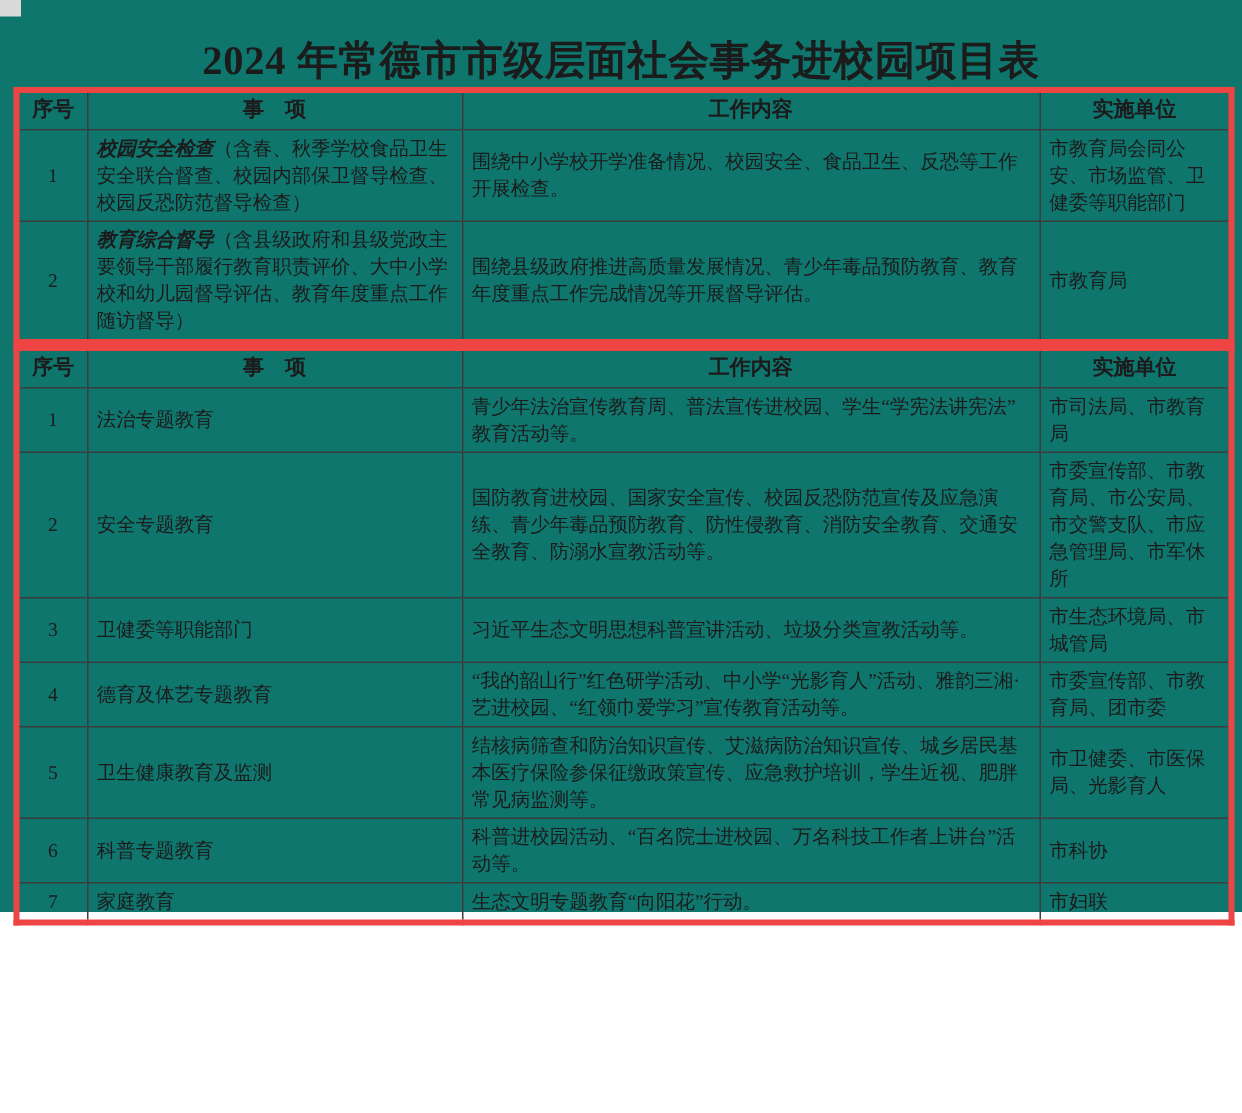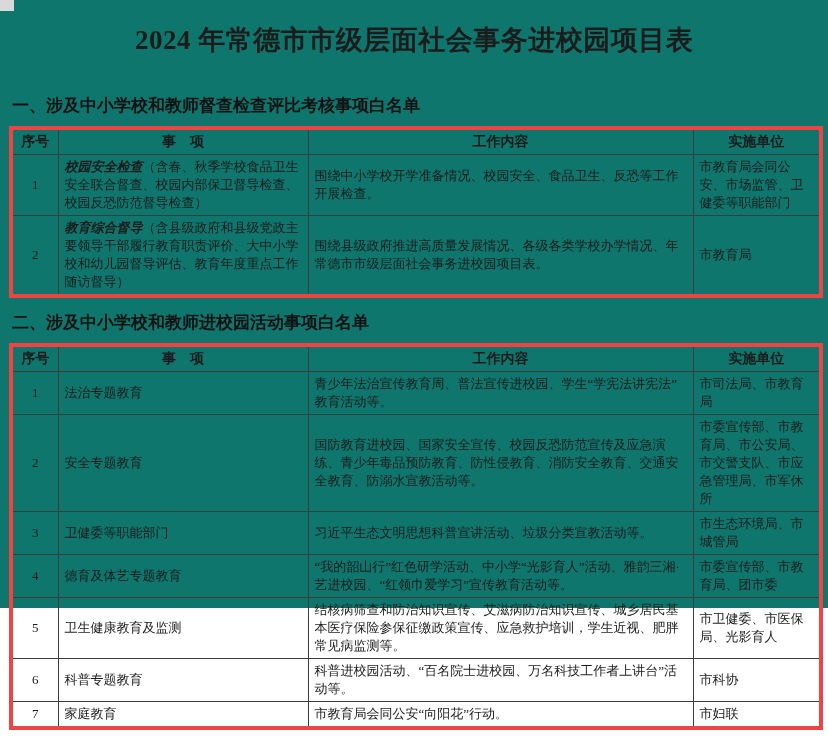--- a/index.html
+++ b/index.html
@@ -72,21 +72,20 @@
 </style>
 </head>
 <body>
 
 <div class="page">
   <div class="scan-artifact"></div>
 
   <h1 class="doc-title">2024 年常德市市级层面社会事务进校园项目表</h1>
 
   <div class="section" id="section-1">
-    <h2 class="section-heading">一、涉及中小学校和教师督查检查评比考核事项白名单</h2>
     <table class="whitelist">
       <colgroup>
         <col style="width:47px">
           <col style="width:250px">
           <col style="width:385px">
           <col style="width:128px">
       </colgroup>
       <thead>
         <tr>
           <th>序号</th>
@@ -98,29 +97,28 @@
       <tbody>
           <tr>
             <td class="seq">1</td>
             <td class="item"><span class="item-bold">校园安全检查</span>（含春、秋季学校食品卫生安全联合督查、校园内部保卫督导检查、校园反恐防范督导检查）</td>
             <td class="content">围绕中小学校开学准备情况、校园安全、食品卫生、反恐等工作开展检查。</td>
             <td class="unit">市教育局会同公安、市场监管、卫健委等职能部门</td>
           </tr>
           <tr>
             <td class="seq">2</td>
             <td class="item"><span class="item-bold">教育综合督导</span>（含县级政府和县级党政主要领导干部履行教育职责评价、大中小学校和幼儿园督导评估、教育年度重点工作随访督导）</td>
-            <td class="content">围绕县级政府推进高质量发展情况、各级各类学校办学情况、年常德市市级层面社会事务进校园项目表。</td>
+            <td class="content">围绕县级政府推进高质量发展情况、青少年毒品预防教育、教育年度重点工作完成情况等开展督导评估。</td>
             <td class="unit">市教育局</td>
           </tr>
         </tbody>
     </table>
   </div>
 
   <div class="section" id="section-2">
-    <h2 class="section-heading">二、涉及中小学校和教师进校园活动事项白名单</h2>
     <table class="whitelist">
       <colgroup>
         <col style="width:47px">
           <col style="width:250px">
           <col style="width:385px">
           <col style="width:128px">
       </colgroup>
       <thead>
         <tr>
           <th>序号</th>
@@ -162,19 +160,19 @@
           </tr>
           <tr>
             <td class="seq">6</td>
             <td class="item">科普专题教育</td>
             <td class="content">科普进校园活动、“百名院士进校园、万名科技工作者上讲台”活动等。</td>
             <td class="unit">市科协</td>
           </tr>
           <tr>
             <td class="seq">7</td>
             <td class="item">家庭教育</td>
-            <td class="content">市教育局会同公安“向阳花”行动。</td>
+            <td class="content">生态文明专题教育“向阳花”行动。</td>
             <td class="unit">市妇联</td>
           </tr>
         </tbody>
     </table>
   </div>
 </div>
 
 </body></html>

